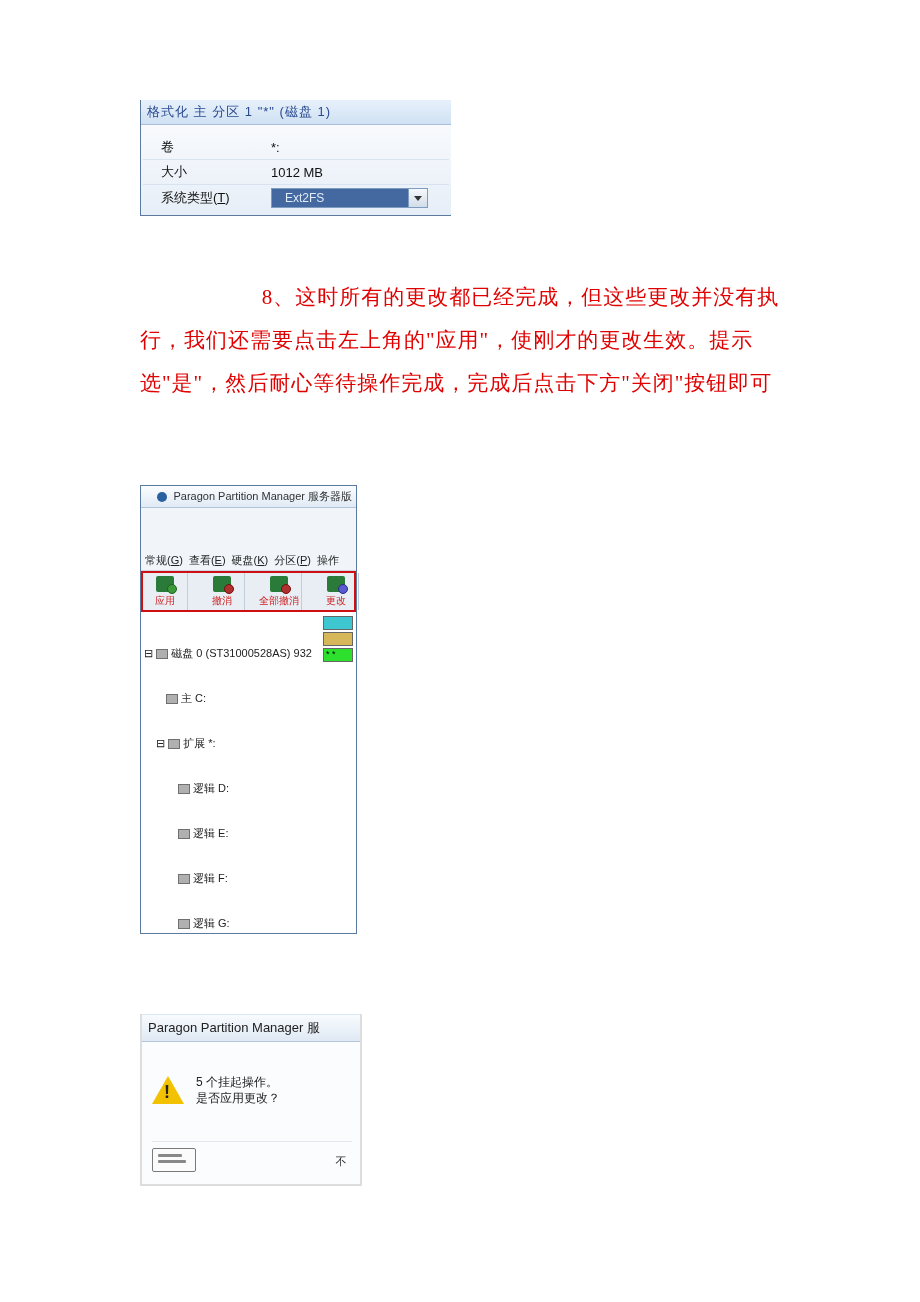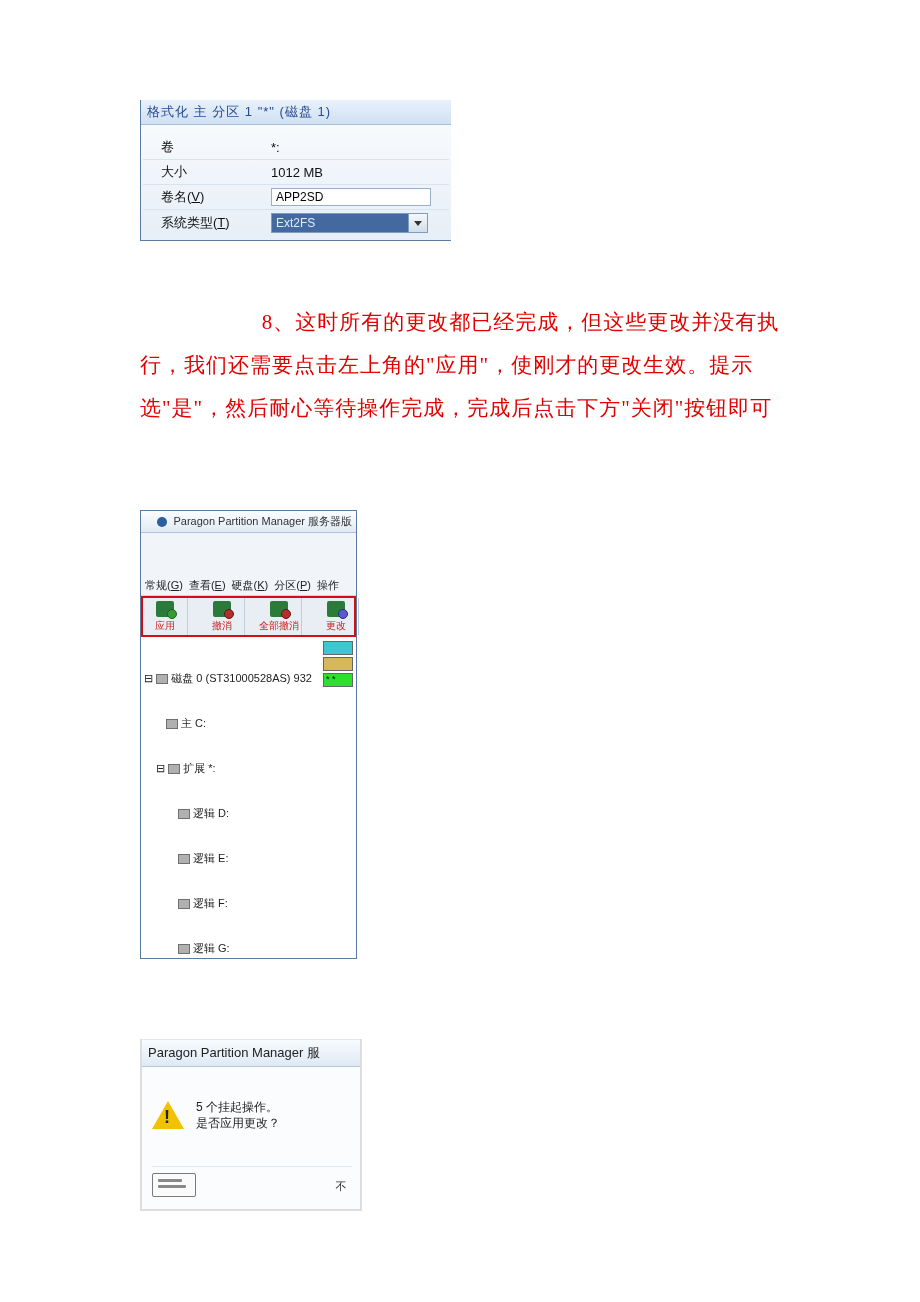--- a/index.html
+++ b/index.html
@@ -71,21 +71,21 @@
     background: #4468a0;
     color: #e0ecf7;
     font-size: 12px;
     font-family: Arial, sans-serif;
     width: 155px;
     height: 18px;
     line-height: 18px;
   }
   .dlg1-select .sel-text {
     flex: 1;
-    padding-left: 4px;
+    padding-left: 13px;
   }
   .dlg1-select .sel-arrow {
     width: 18px;
     height: 18px;
     background: linear-gradient(#f5f8fc, #d2dde8);
     border-left: 1px solid #7e9bc0;
     display: flex;
     align-items: center;
     justify-content: center;
     color: #333;
@@ -299,28 +299,20 @@
     <div class="dlg1-title">格式化 主 分区 1 "*" (磁盘 1)</div>
     <div class="dlg1-body">
       <div class="dlg1-grid">
         <div class="dlg1-row">
           <div class="dlg1-label">卷</div>
           <div class="dlg1-val">*:</div>
         </div>
         <div class="dlg1-row">
           <div class="dlg1-label">大小</div>
           <div class="dlg1-val">1012 MB</div>
-        </div>
-        <div class="dlg1-row">
-          <div class="dlg1-label">
-            <span>卷名</span>(<span class="underline-hint">V</span>)
-          </div>
-          <div class="dlg1-val">
-            <input class="dlg1-input" value="APP2SD" style="">
-          </div>
         </div>
         <div class="dlg1-row">
           <div class="dlg1-label">
             <span>系统类型</span>(<span class="underline-hint">T</span>)
           </div>
           <div class="dlg1-val">
             <div class="dlg1-select">
               <span class="sel-text">Ext2FS</span>
               <span class="sel-arrow">
                 <svg viewBox="0 0 10 6">

